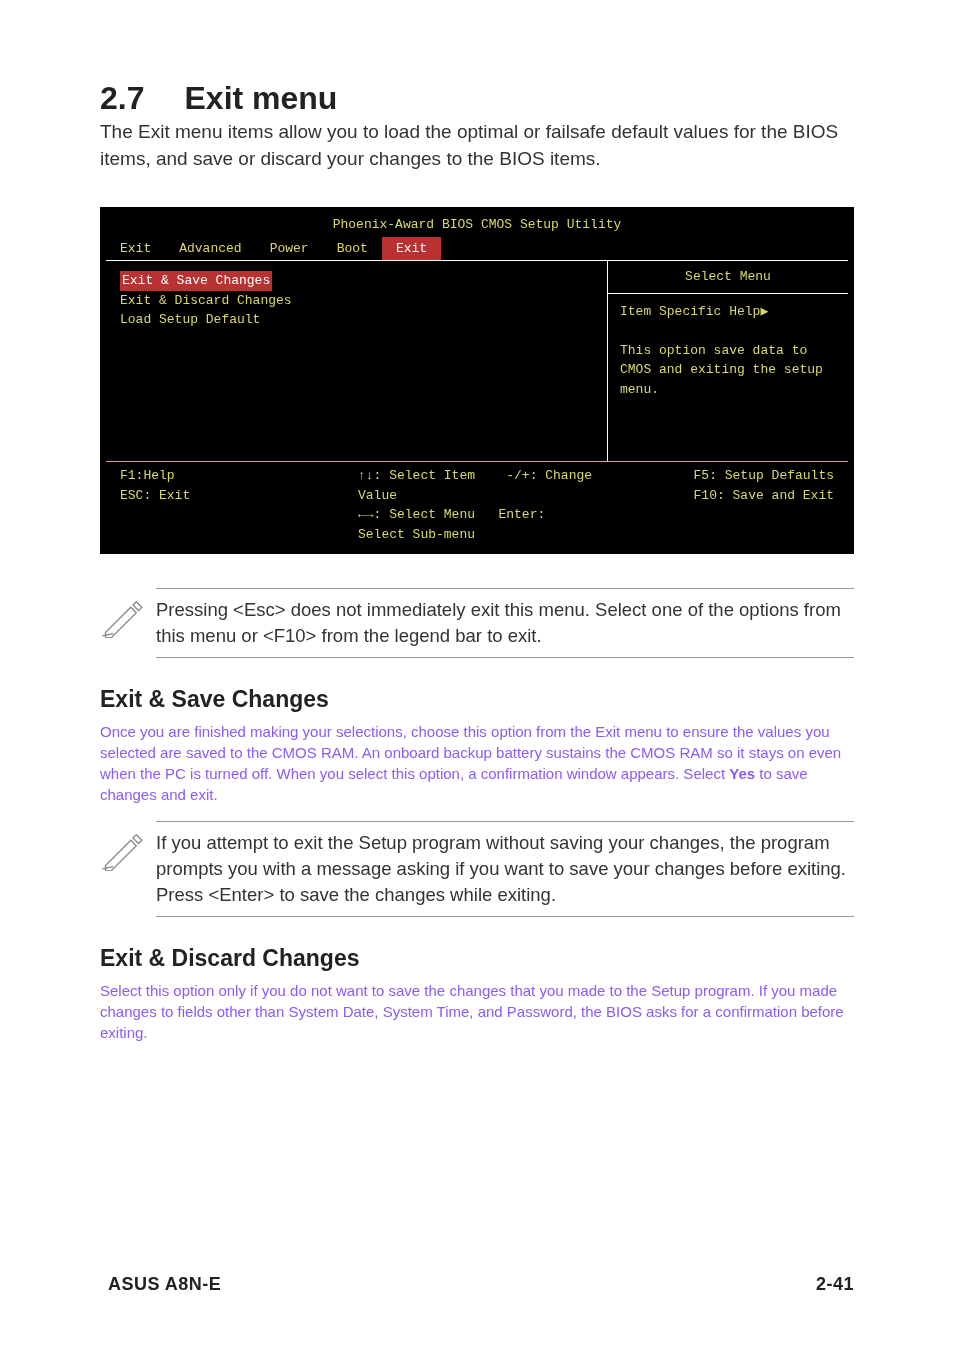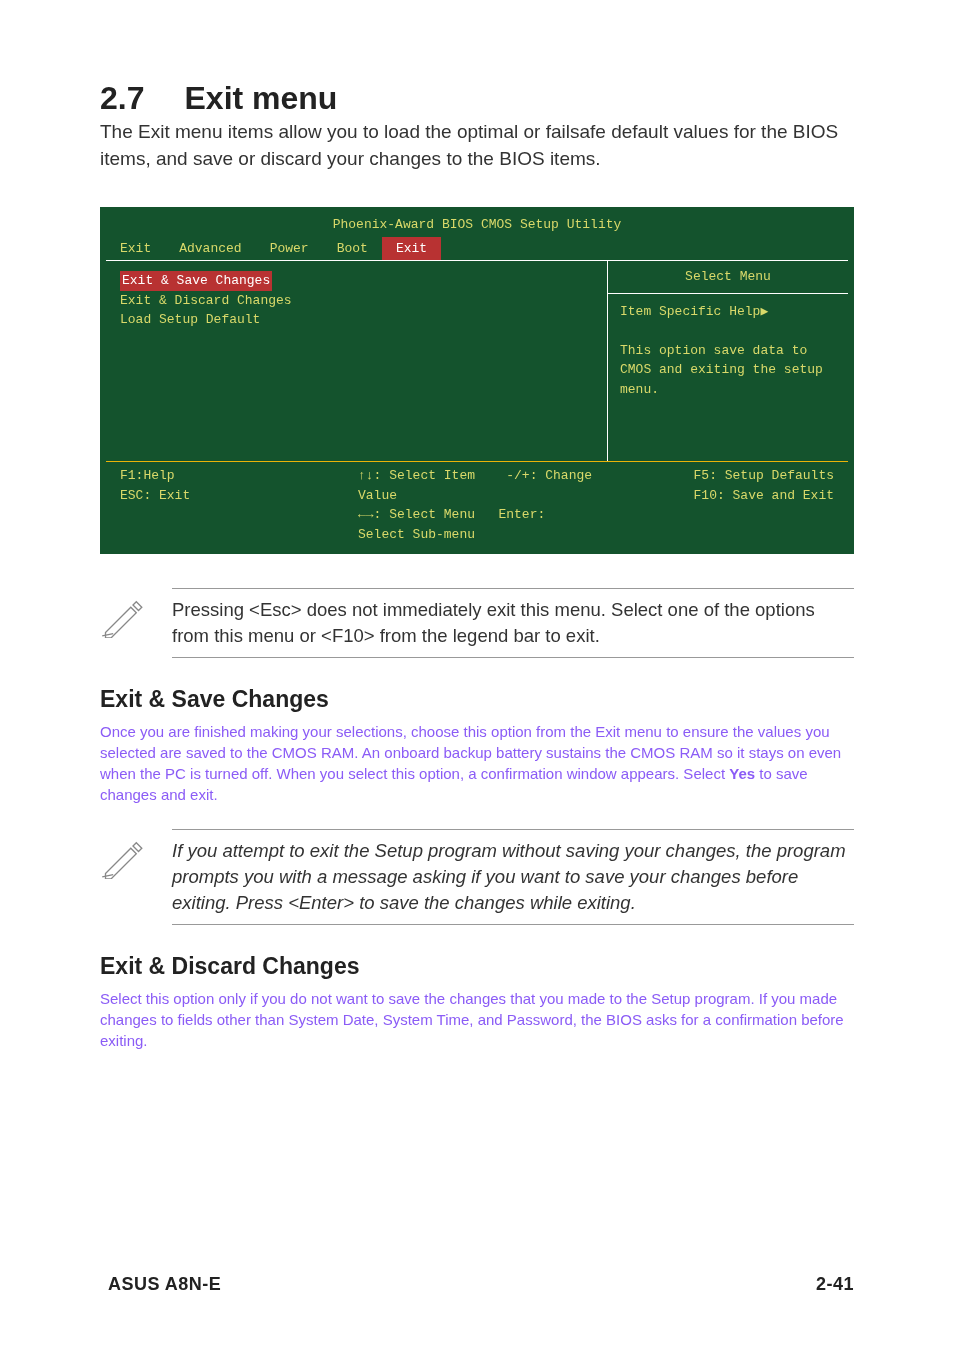--- a/index.html
+++ b/index.html
@@ -19,21 +19,21 @@
       margin-bottom: 2px;
     }
     h1 .num { margin-right: 40px; }
     .intro {
       font-size: 19px;
       line-height: 1.4;
       color: #333;
       margin-bottom: 35px;
     }
     .bios-box {
-      background: #14532d;
+      background: #000000;
       padding: 6px;
       font-family: "Courier New", Courier, monospace;
       font-size: 13px;
       color: #fff;
       line-height: 1.5;
     }
     .bios-title {
       text-align: center;
       color: #d9d96a;
       padding: 2px 0 2px 0;
@@ -92,21 +92,21 @@
       color: #d9d96a;
       border-top: 1px solid #eab308;
     }
     .bios-footer-left { flex: 1; }
     .bios-footer-mid { flex: 1; }
     .bios-footer-right { text-align: right; flex: 1; }
     .note-block {
       display: flex;
       align-items: flex-start;
       margin: 34px 0 10px 0;
-      gap: 28px;
+      gap: 12px;
     }
     .note-block .sep {
       border-top: 1px solid #999;
       border-bottom: 1px solid #999;
       padding: 8px 0;
       flex: 1;
     }
     .pen-icon {
       width: 44px;
       height: 44px;
@@ -202,21 +202,21 @@
   <div class="sep">
       <p class="note-text">Pressing &lt;Esc&gt; does not immediately exit this menu. Select one of the options from this menu or &lt;F10&gt; from the legend bar to exit.</p>
     </div>
 </div>
 
 <h2>Exit &amp; Save Changes</h2>
 <p class="section-body">
   <span>Once you are finished making your selections, choose this option from the Exit menu to ensure the values you selected are saved to the CMOS RAM. An onboard backup battery sustains the CMOS RAM so it stays on even when the PC is turned off. When you select this option, a confirmation window appears. Select </span><b>Yes</b><span> to save changes and exit.</span>
 </p>
 
-<div class="note-block" style="margin-top:24px;font-style:italic;">
+<div class="note-block" style="margin-top:16px;">
   <div class="pen-icon">
     <svg viewBox="0 0 40 40">
         <path d="M5 35 L28 12 L33 17 L10 40 L5 40 Z M30 10 L35 15 L38 12 L33 7 Z" fill="none" stroke="#888" stroke-width="1.2"></path>
         <path d="M2 38 L12 36" stroke="#888" stroke-width="1.2" fill="none"></path>
       </svg>
   </div>
   <div class="sep">
       <p class="note-text"> If you attempt to exit the Setup program without saving your changes, the program prompts you with a message asking if you want to save your changes before exiting. Press &lt;Enter&gt;  to save the  changes while exiting.</p>
     </div>
 </div>

